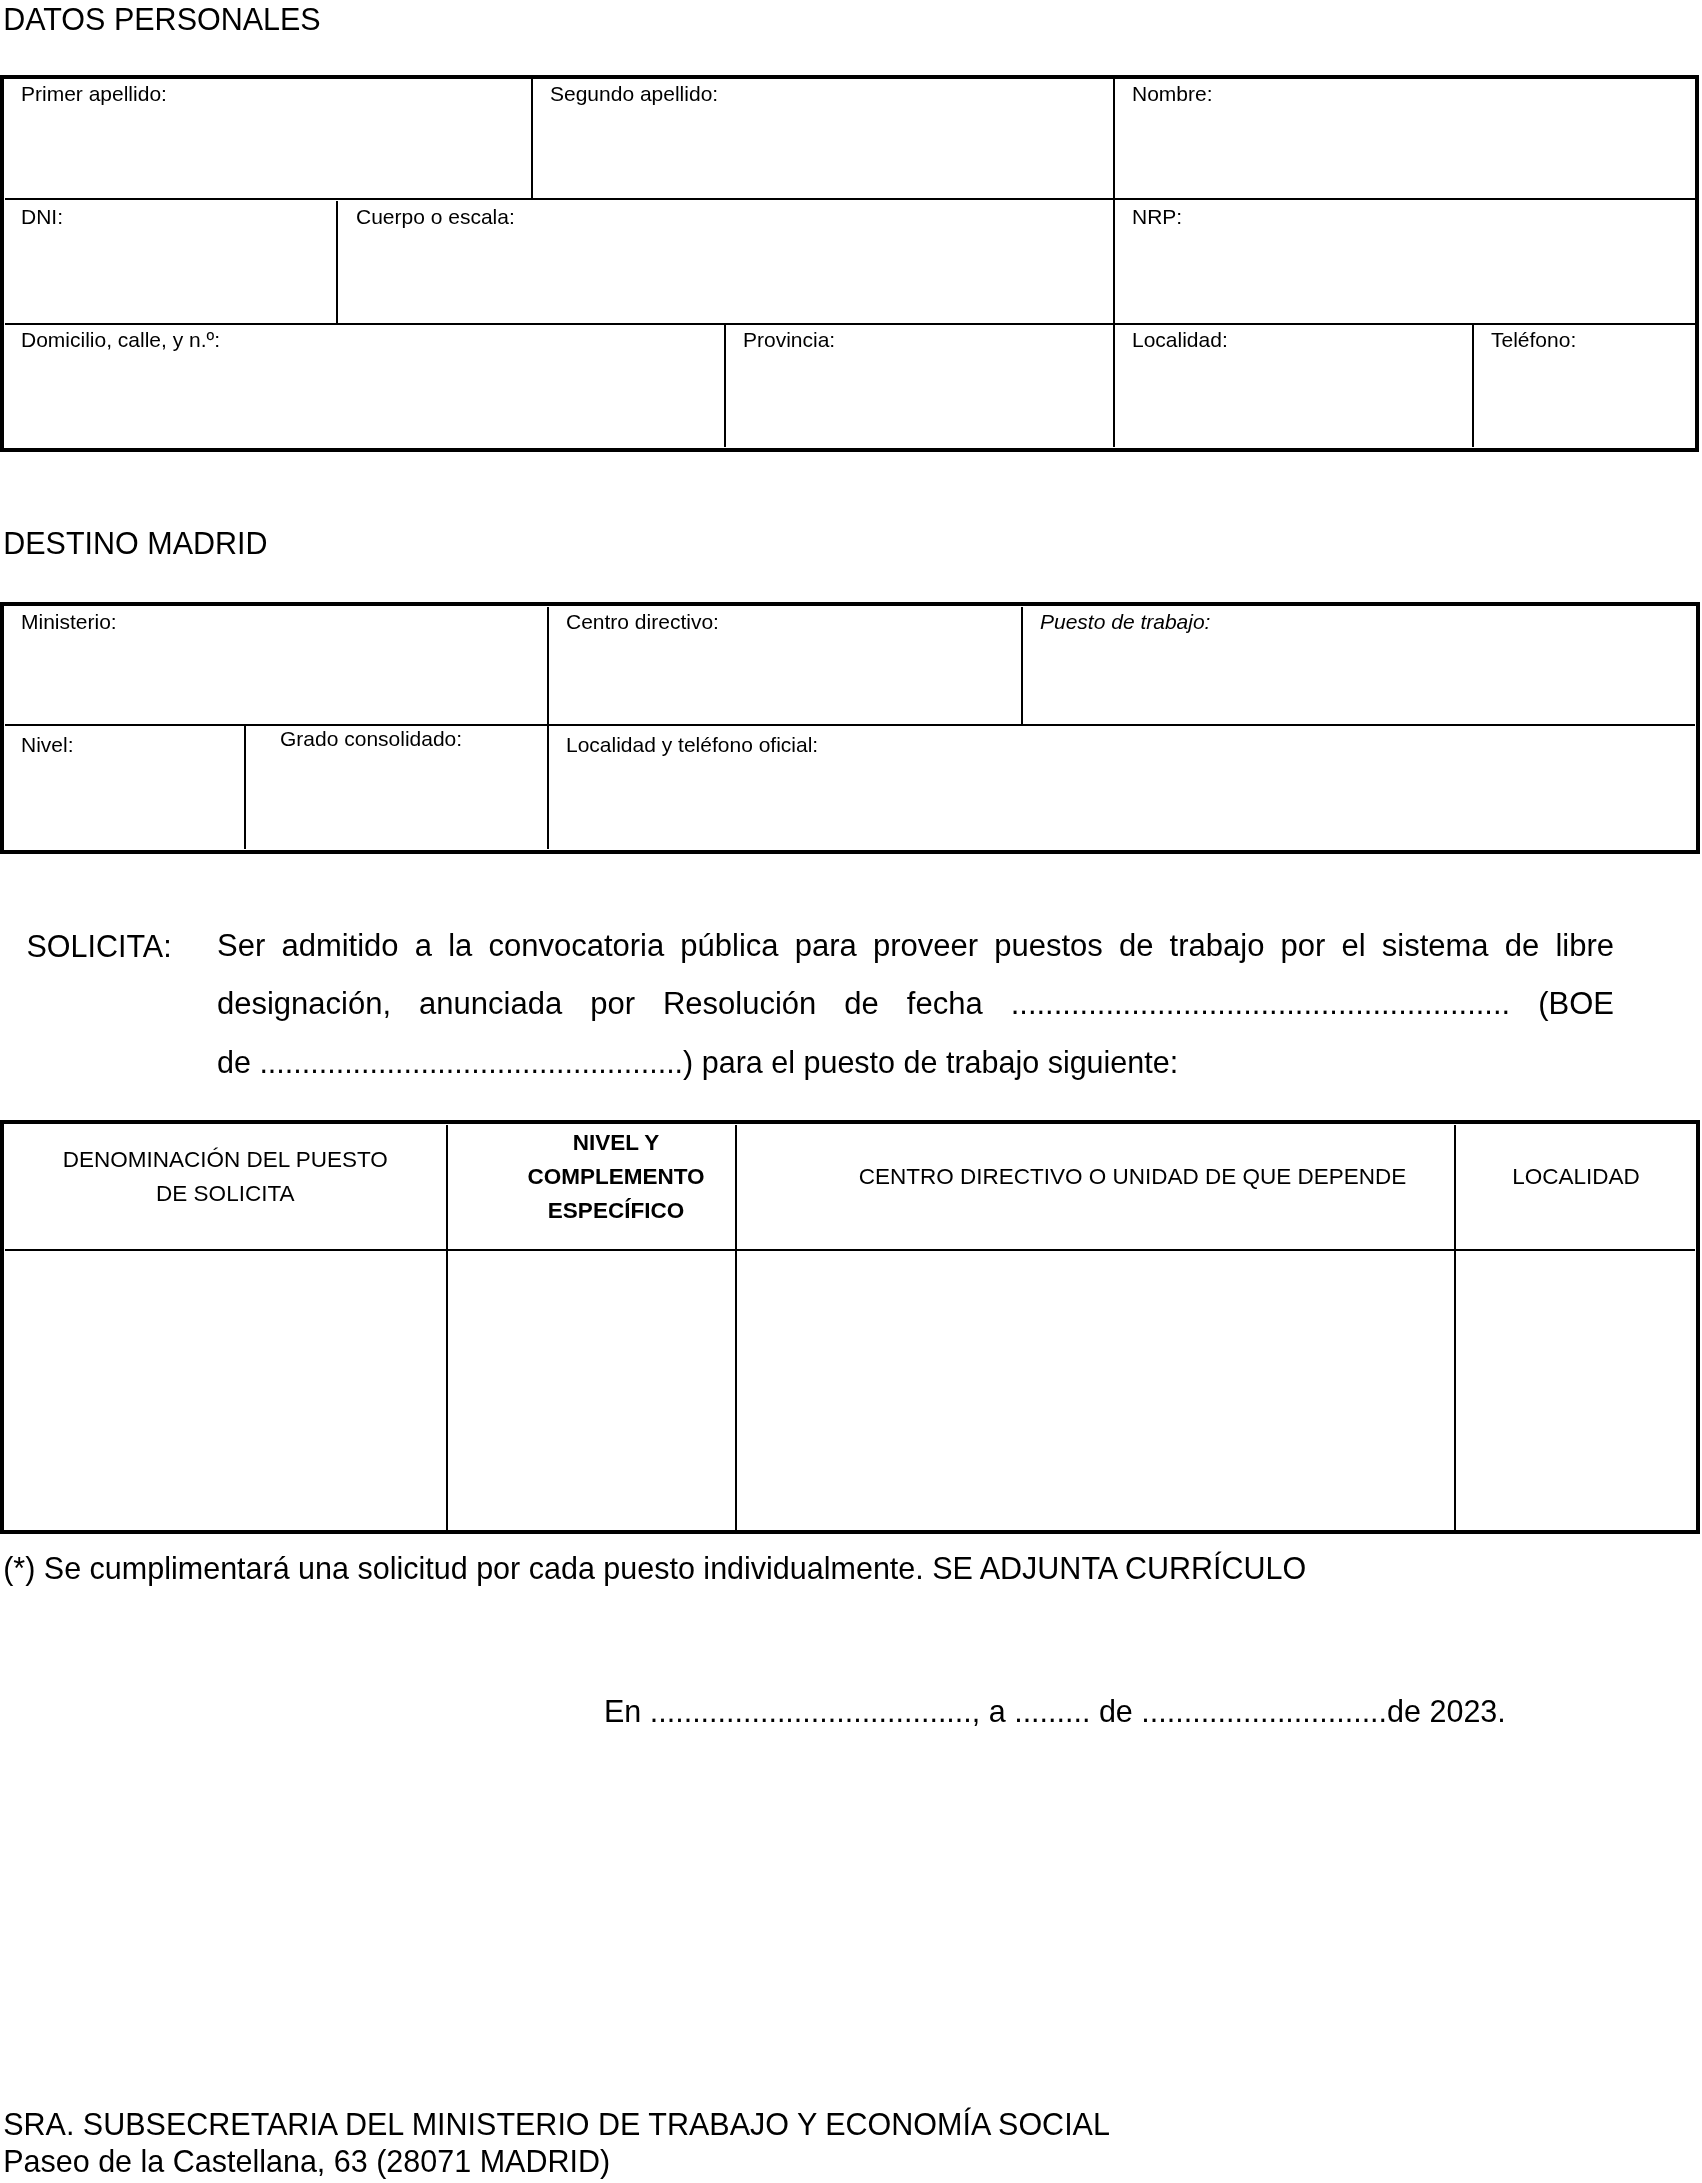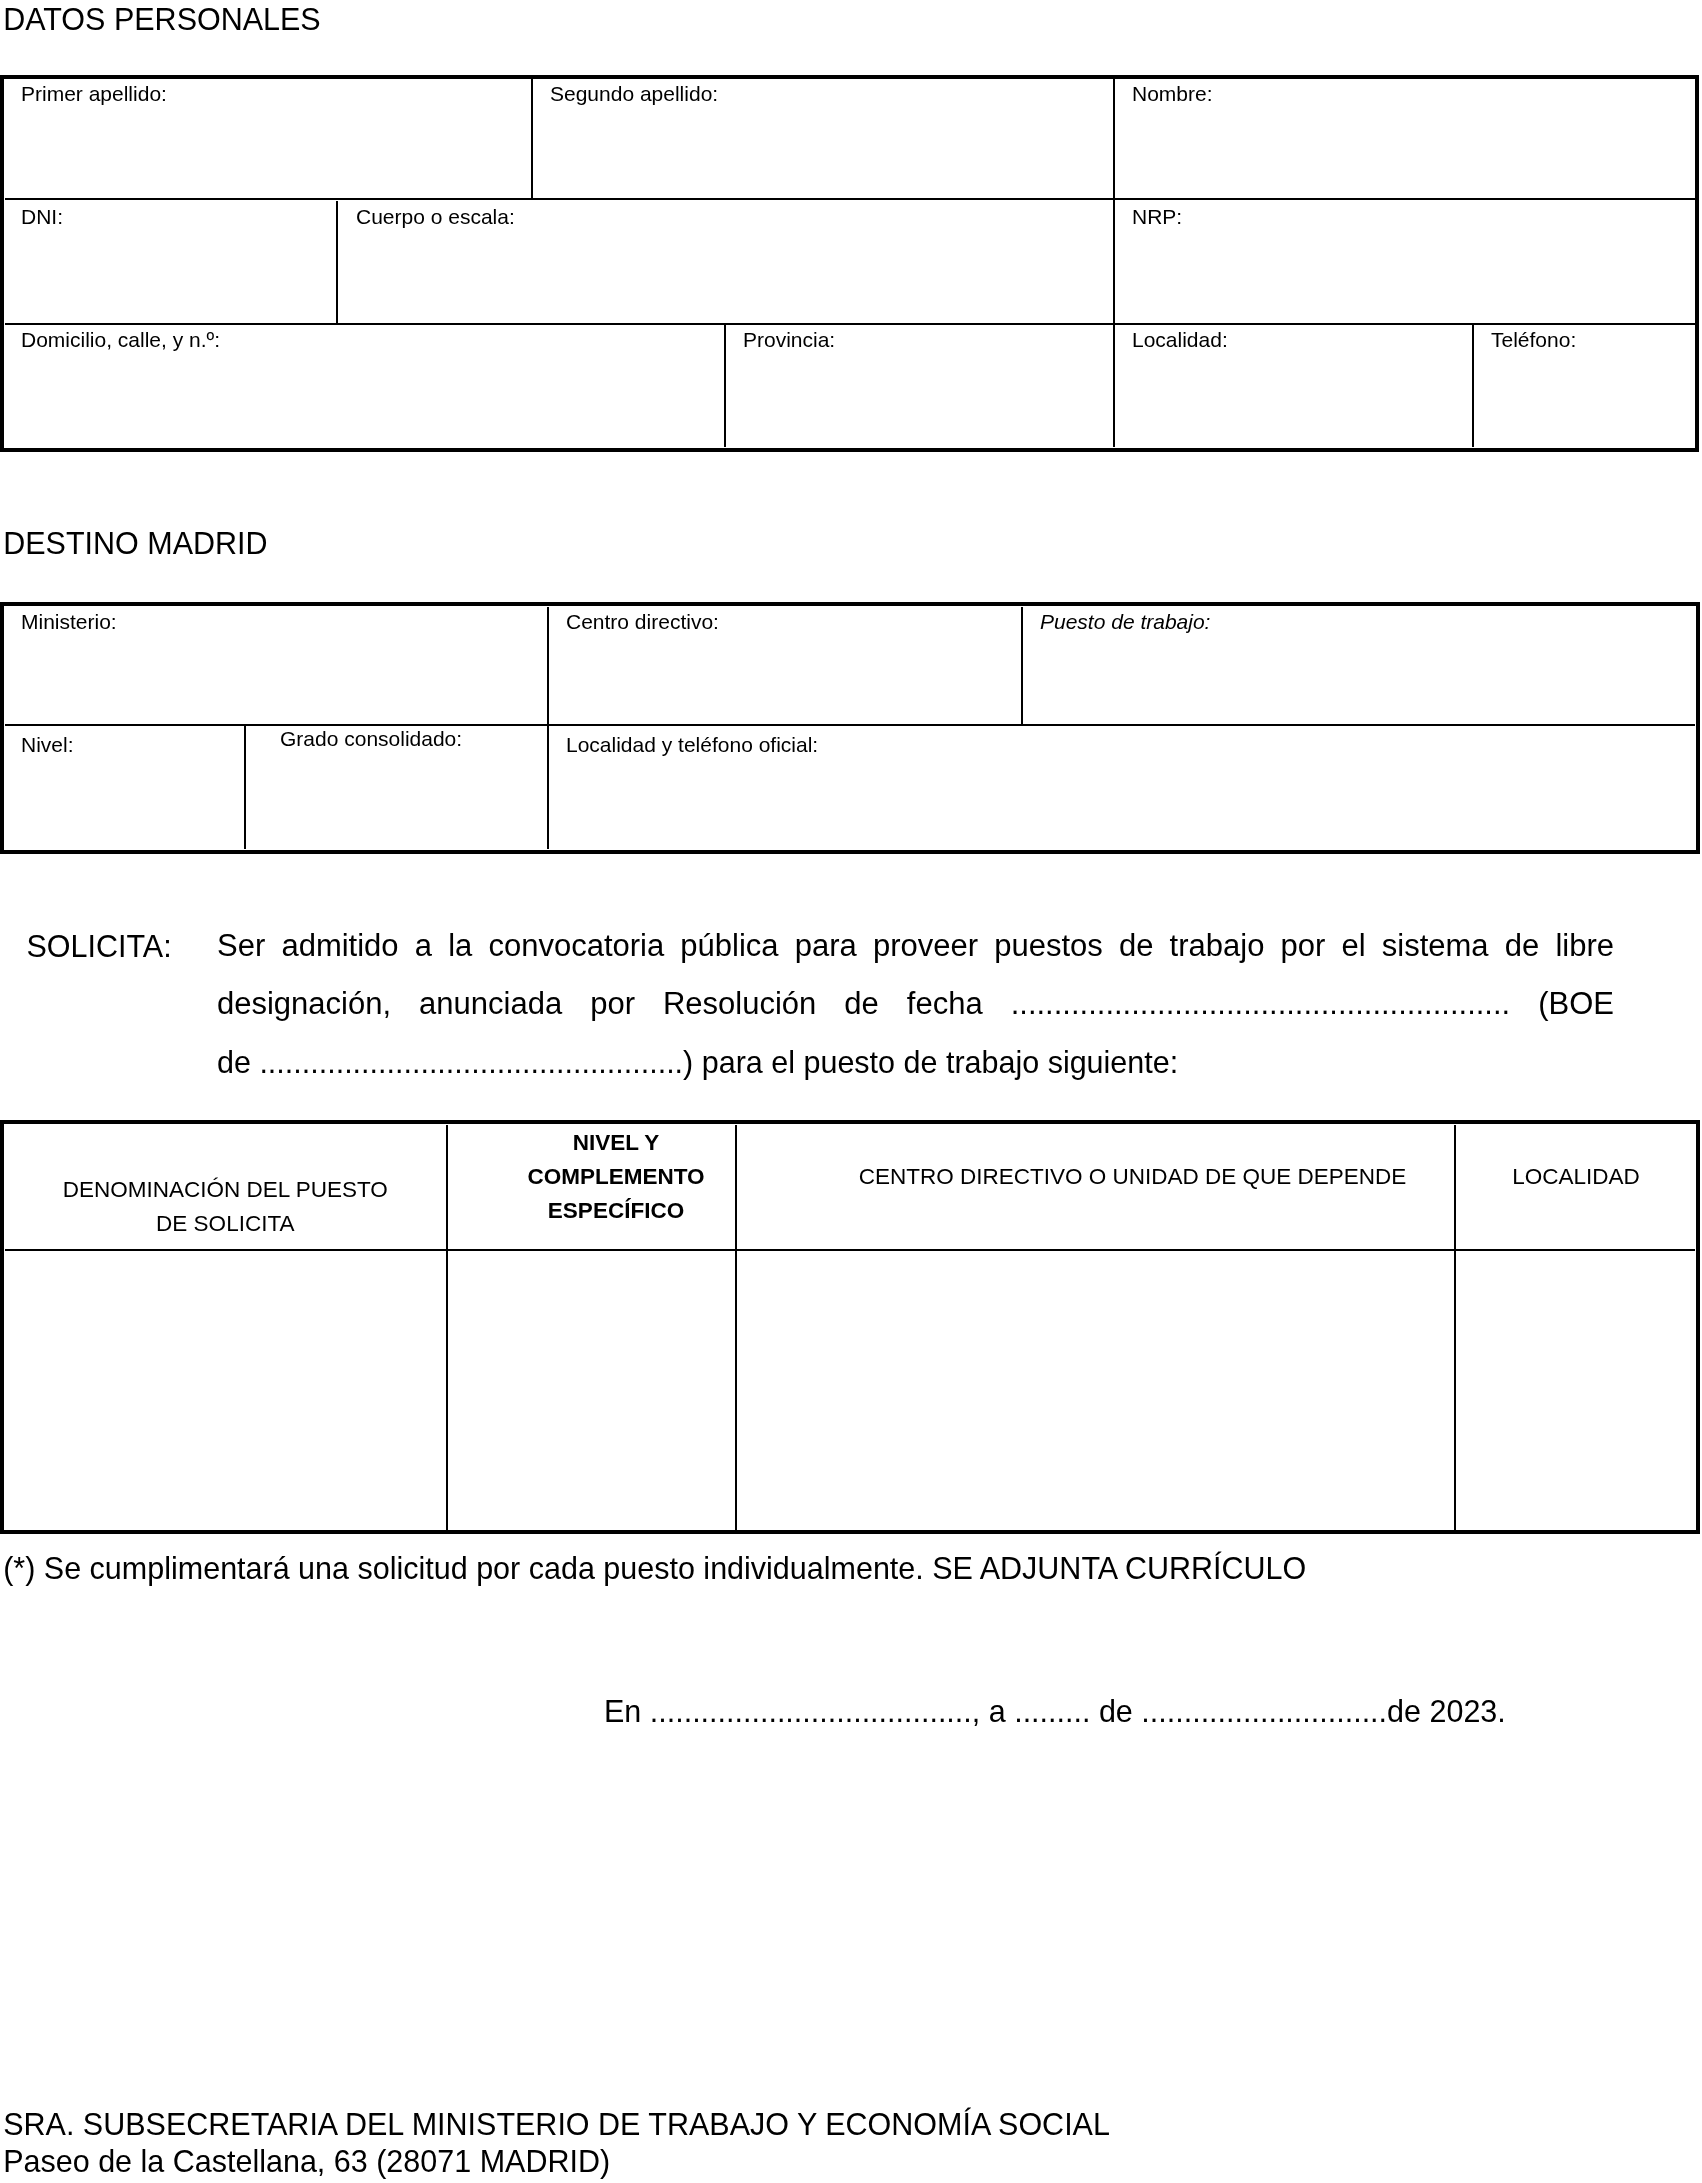--- a/index.html
+++ b/index.html
@@ -191,21 +191,21 @@
   <div class="plain-line" style="left:217px; top:1033px;">de ..................................................) para el puesto de trabajo siguiente:</div>
 </div>
 
 <div>
   <div class="box" style="left:0; top:1120px; width:1700px; height:414px;"></div>
   <div class="hline" style="left:4.8px; top:1249px; width:1690px;"></div>
   <div class="vline" style="left:446px; top:1125px; height:405px;"></div>
   <div class="vline" style="left:735px; top:1125px; height:405px;"></div>
   <div class="vline" style="left:1454px; top:1125px; height:405px;"></div>
 
-  <div class="th-text" style="left:4.8px; top:1125px; width:441px; height:104px;margin-top:30px;">
+  <div class="th-text" style="left:4.8px; top:1125px; width:441px; height:104px;">
     <div>
       <span>DENOMINACIÓN DEL PUESTO</span>
       <span>DE SOLICITA</span>
     </div>
   </div>
   <div class="th-text" style="left:449px; top:1125px; width:334px; height:104px;font-weight:bold;">
     <div>
       <span>NIVEL Y</span>
       <span>COMPLEMENTO</span>
       <span>ESPECÍFICO</span>

